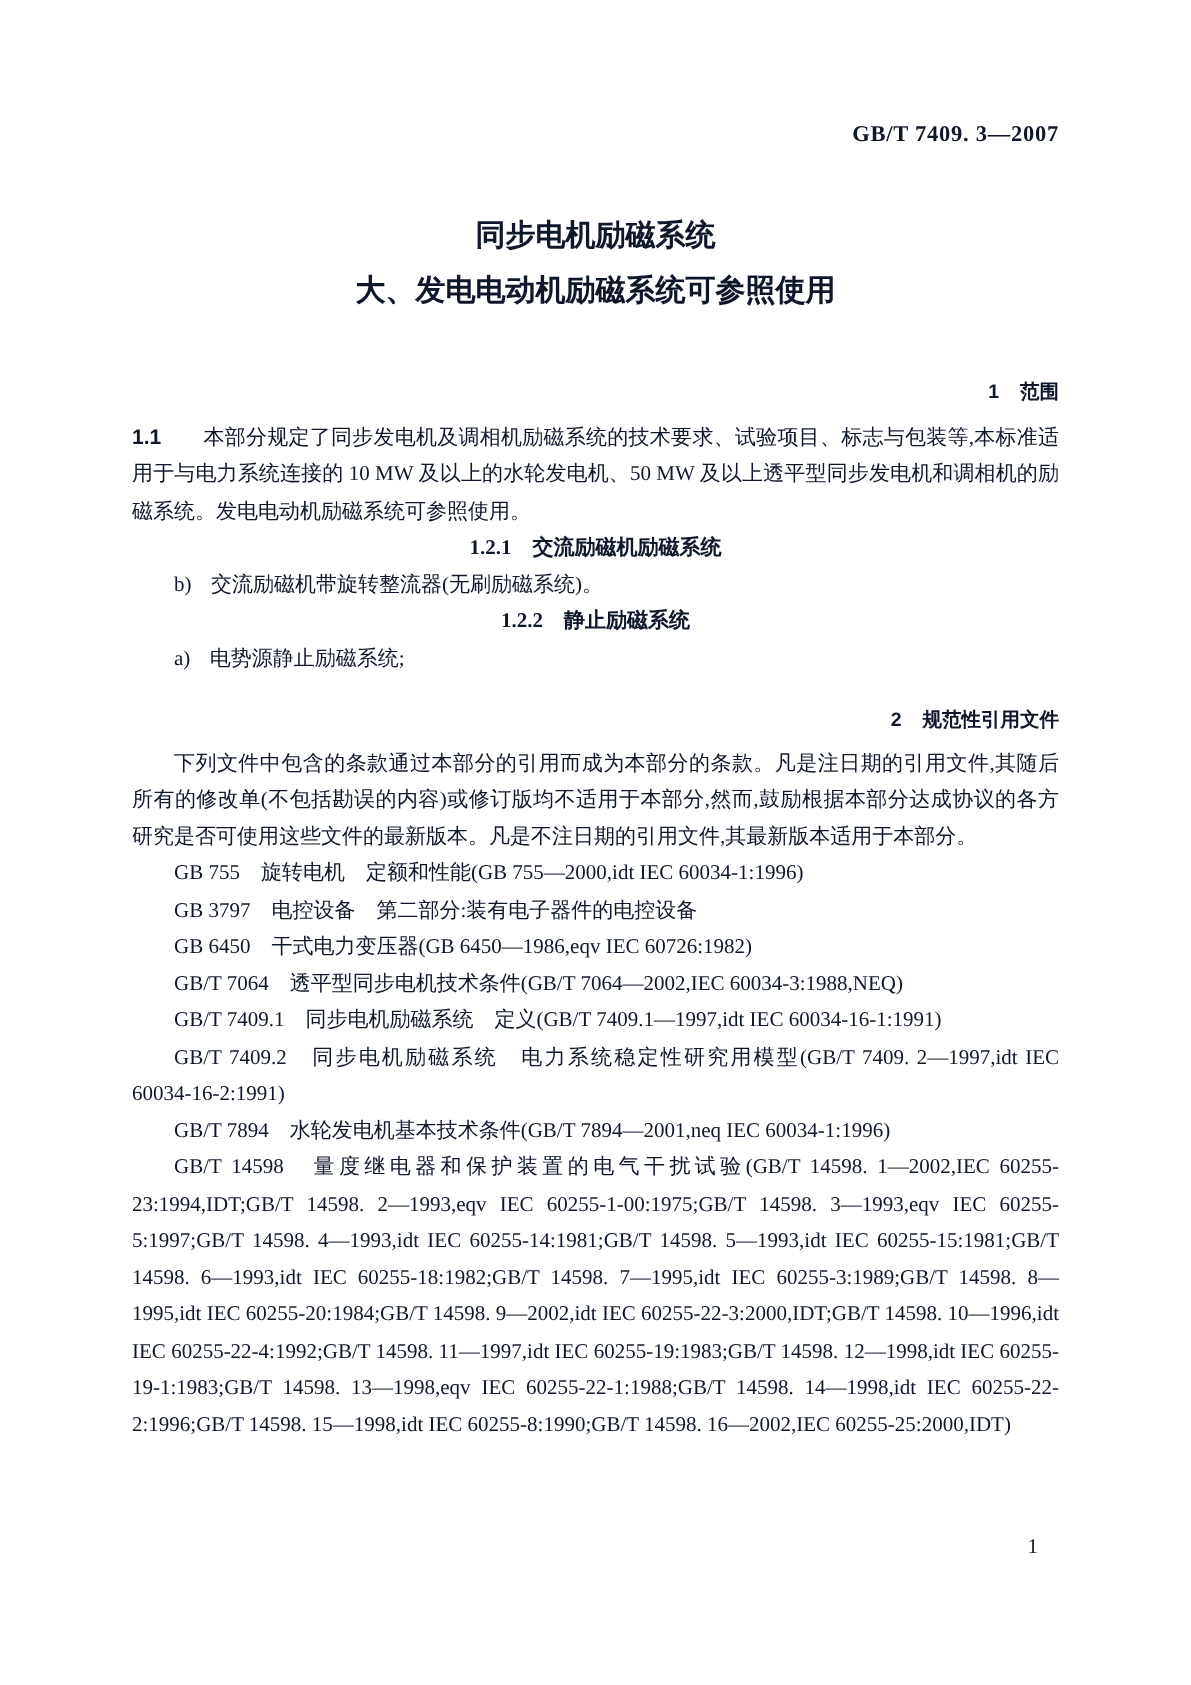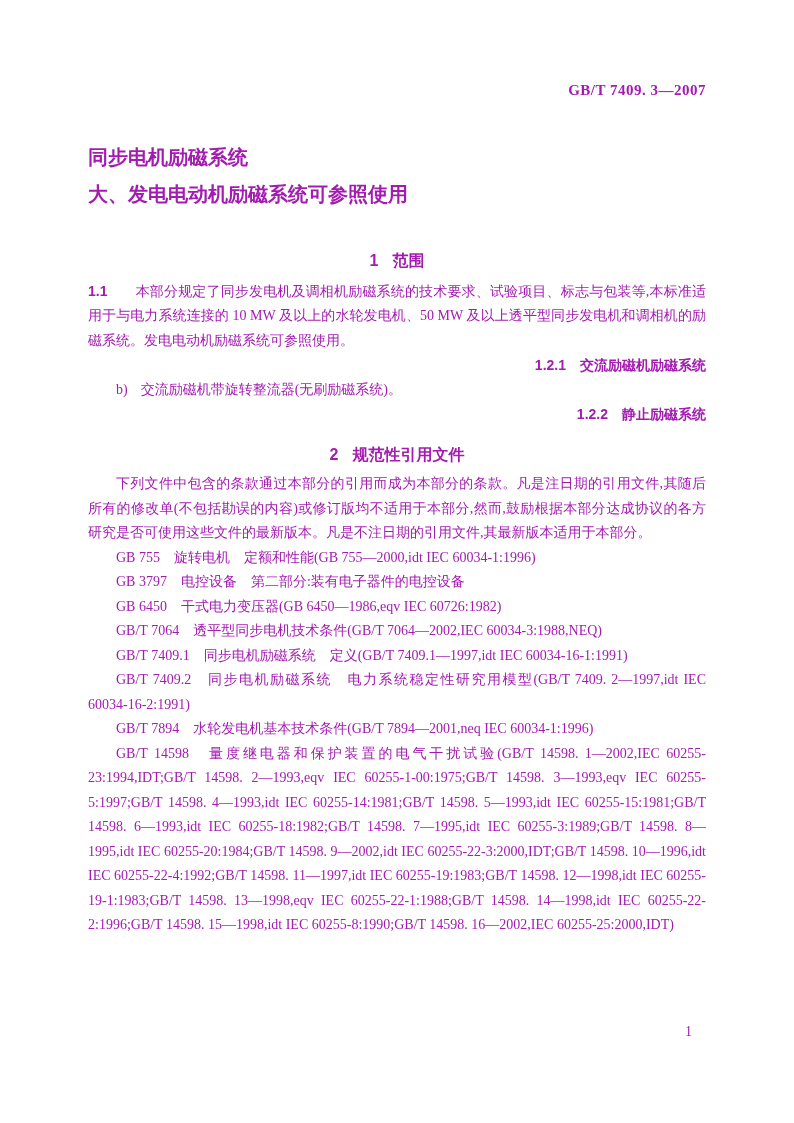--- a/index.html
+++ b/index.html
@@ -5,67 +5,67 @@
   html, body {
     margin: 0;
     padding: 0;
     background: #ffffff;
   }
   .page {
     position: relative;
     width: 794px;
     height: 1123px;
     background: #ffffff;
-    color: #a21caf;
+    color: #0f172a;
     font-family: "Liberation Serif", "DejaVu Serif", serif;
     overflow: hidden;
   }
   .content {
     position: absolute;
     left: 88px;
     right: 88px;
     top: 0;
   }
   .doc-code {
     margin-top: 82px;
     text-align: right;
     font-weight: 700;
     font-size: 15px;
     letter-spacing: 0.5px;
     font-family: "Liberation Serif", serif;
   }
   .doc-title {
     margin-top: 40px;
-    text-align: left;
+    text-align: center;
     font-weight: 700;
     font-size: 20px;
     line-height: 37px;
     font-family: "Liberation Sans", "DejaVu Sans", sans-serif;
   }
   .body-text {
     margin-top: 36px;
     font-size: 14px;
     line-height: 24.5px;
     text-align: justify;
   }
   .body-text p { margin: 0; }
   .h2 {
     font-family: "Liberation Sans", "DejaVu Sans", sans-serif;
     font-weight: 700;
-    font-size: 16px;
+    font-size: 13px;
     margin: 16px 0 5px 0;
-    text-align: center;
+    text-align: right;
   }
   .body-text .h2:first-child { margin-top: 0; }
   .h3 {
-    font-family: Liberation Sans, sans-serif;
+    font-family: Liberation Serif, serif;
     font-weight: 700;
     font-size: 14px;
     margin: 0;
-    text-align: right;
+    text-align: center;
   }
   .h2 .num, .h3 .num { margin-right: 14px; }
   .para .num {
     font-family: "Liberation Sans", "DejaVu Sans", sans-serif;
     font-weight: 700;
     margin-right: 28px;
   }
   .li { padding-left: 28px; }
   .li .marker { margin-right: 13px; }
   .ipara { text-indent: 28px; }
@@ -108,20 +108,23 @@
 
 
       <p class="li">
         <span class="marker">b)</span><span>交流励磁机带旋转整流器(无刷励磁系统)。</span>
       </p>
 
       <div class="h3">
         <span class="num">1.2.2</span><span>静止励磁系统</span>
       </div>
 
+      <p class="li">
+        <span class="marker">a)</span><span>电势源静止励磁系统;</span>
+      </p>
 
 
       <div class="h2">
         <span class="num">2</span><span>规范性引用文件</span>
       </div>
 
       <p class="ipara">下列文件中包含的条款通过本部分的引用而成为本部分的条款。凡是注日期的引用文件,其随后所有的修改单(不包括勘误的内容)或修订版均不适用于本部分,然而,鼓励根据本部分达成协议的各方研究是否可使用这些文件的最新版本。凡是不注日期的引用文件,其最新版本适用于本部分。</p>
 
       <p class="ref">GB 755　旋转电机　定额和性能(GB 755—2000,idt IEC 60034-1:1996)</p>
       <p class="ref">GB 3797　电控设备　第二部分:装有电子器件的电控设备</p>

